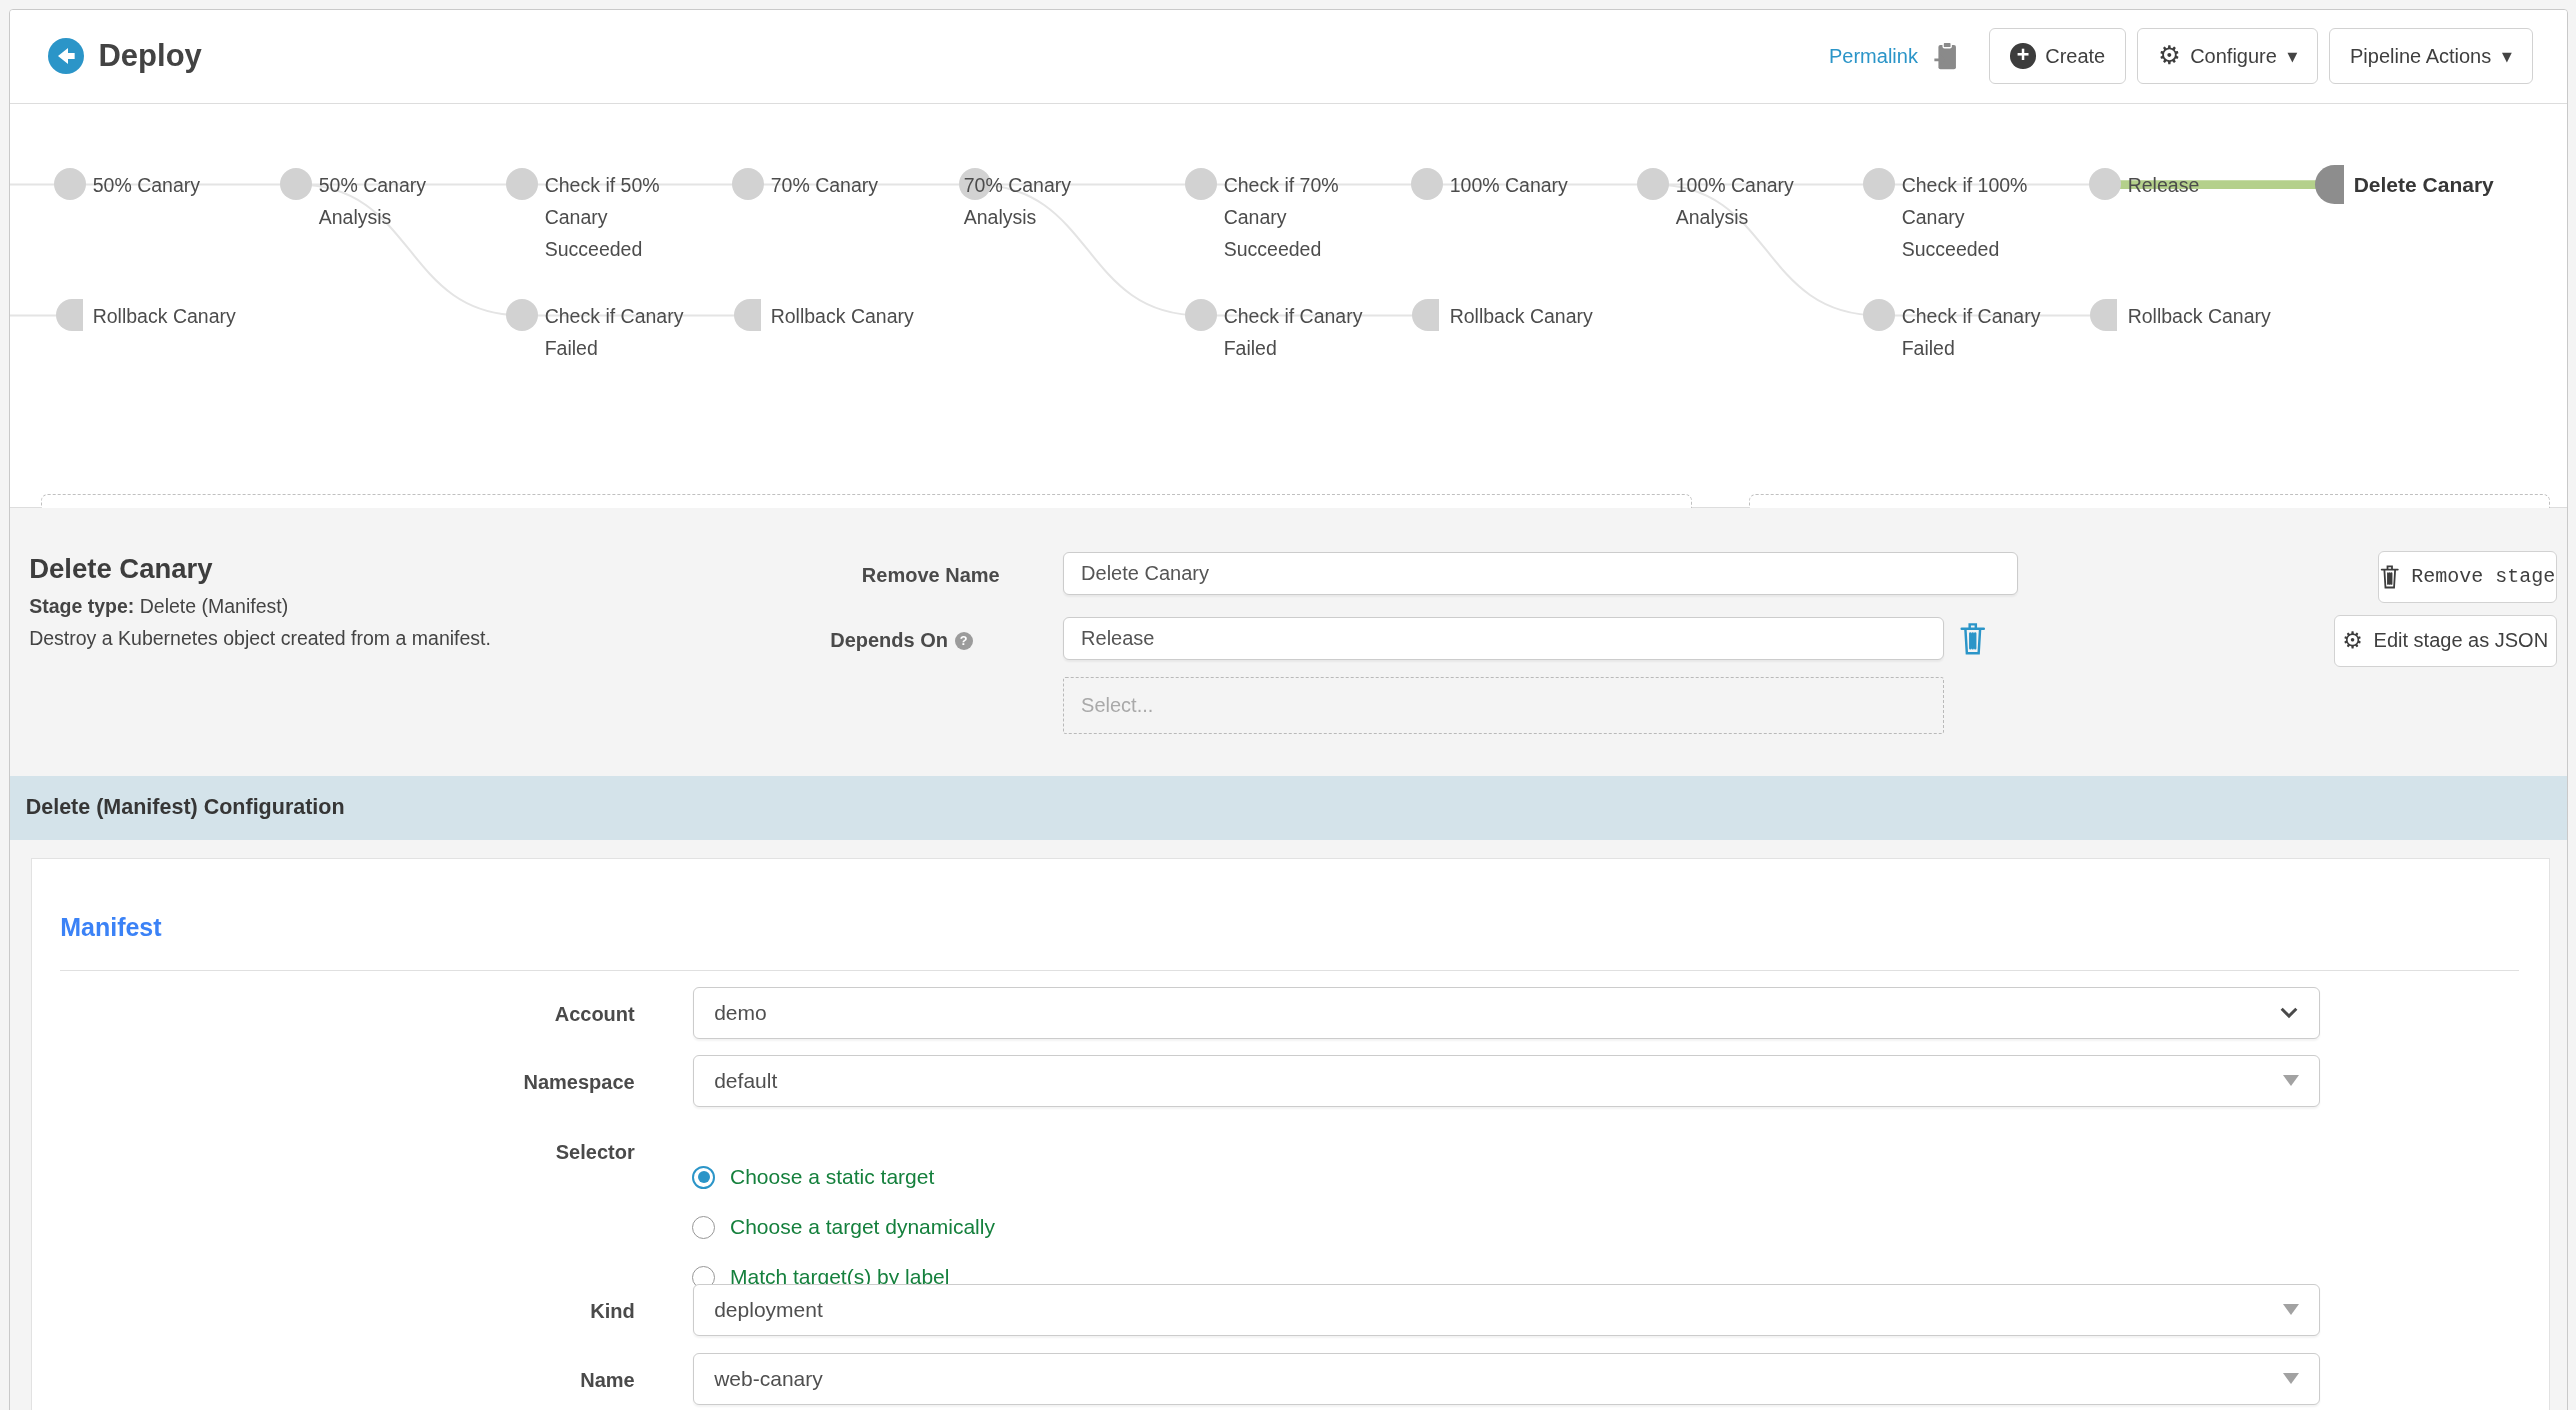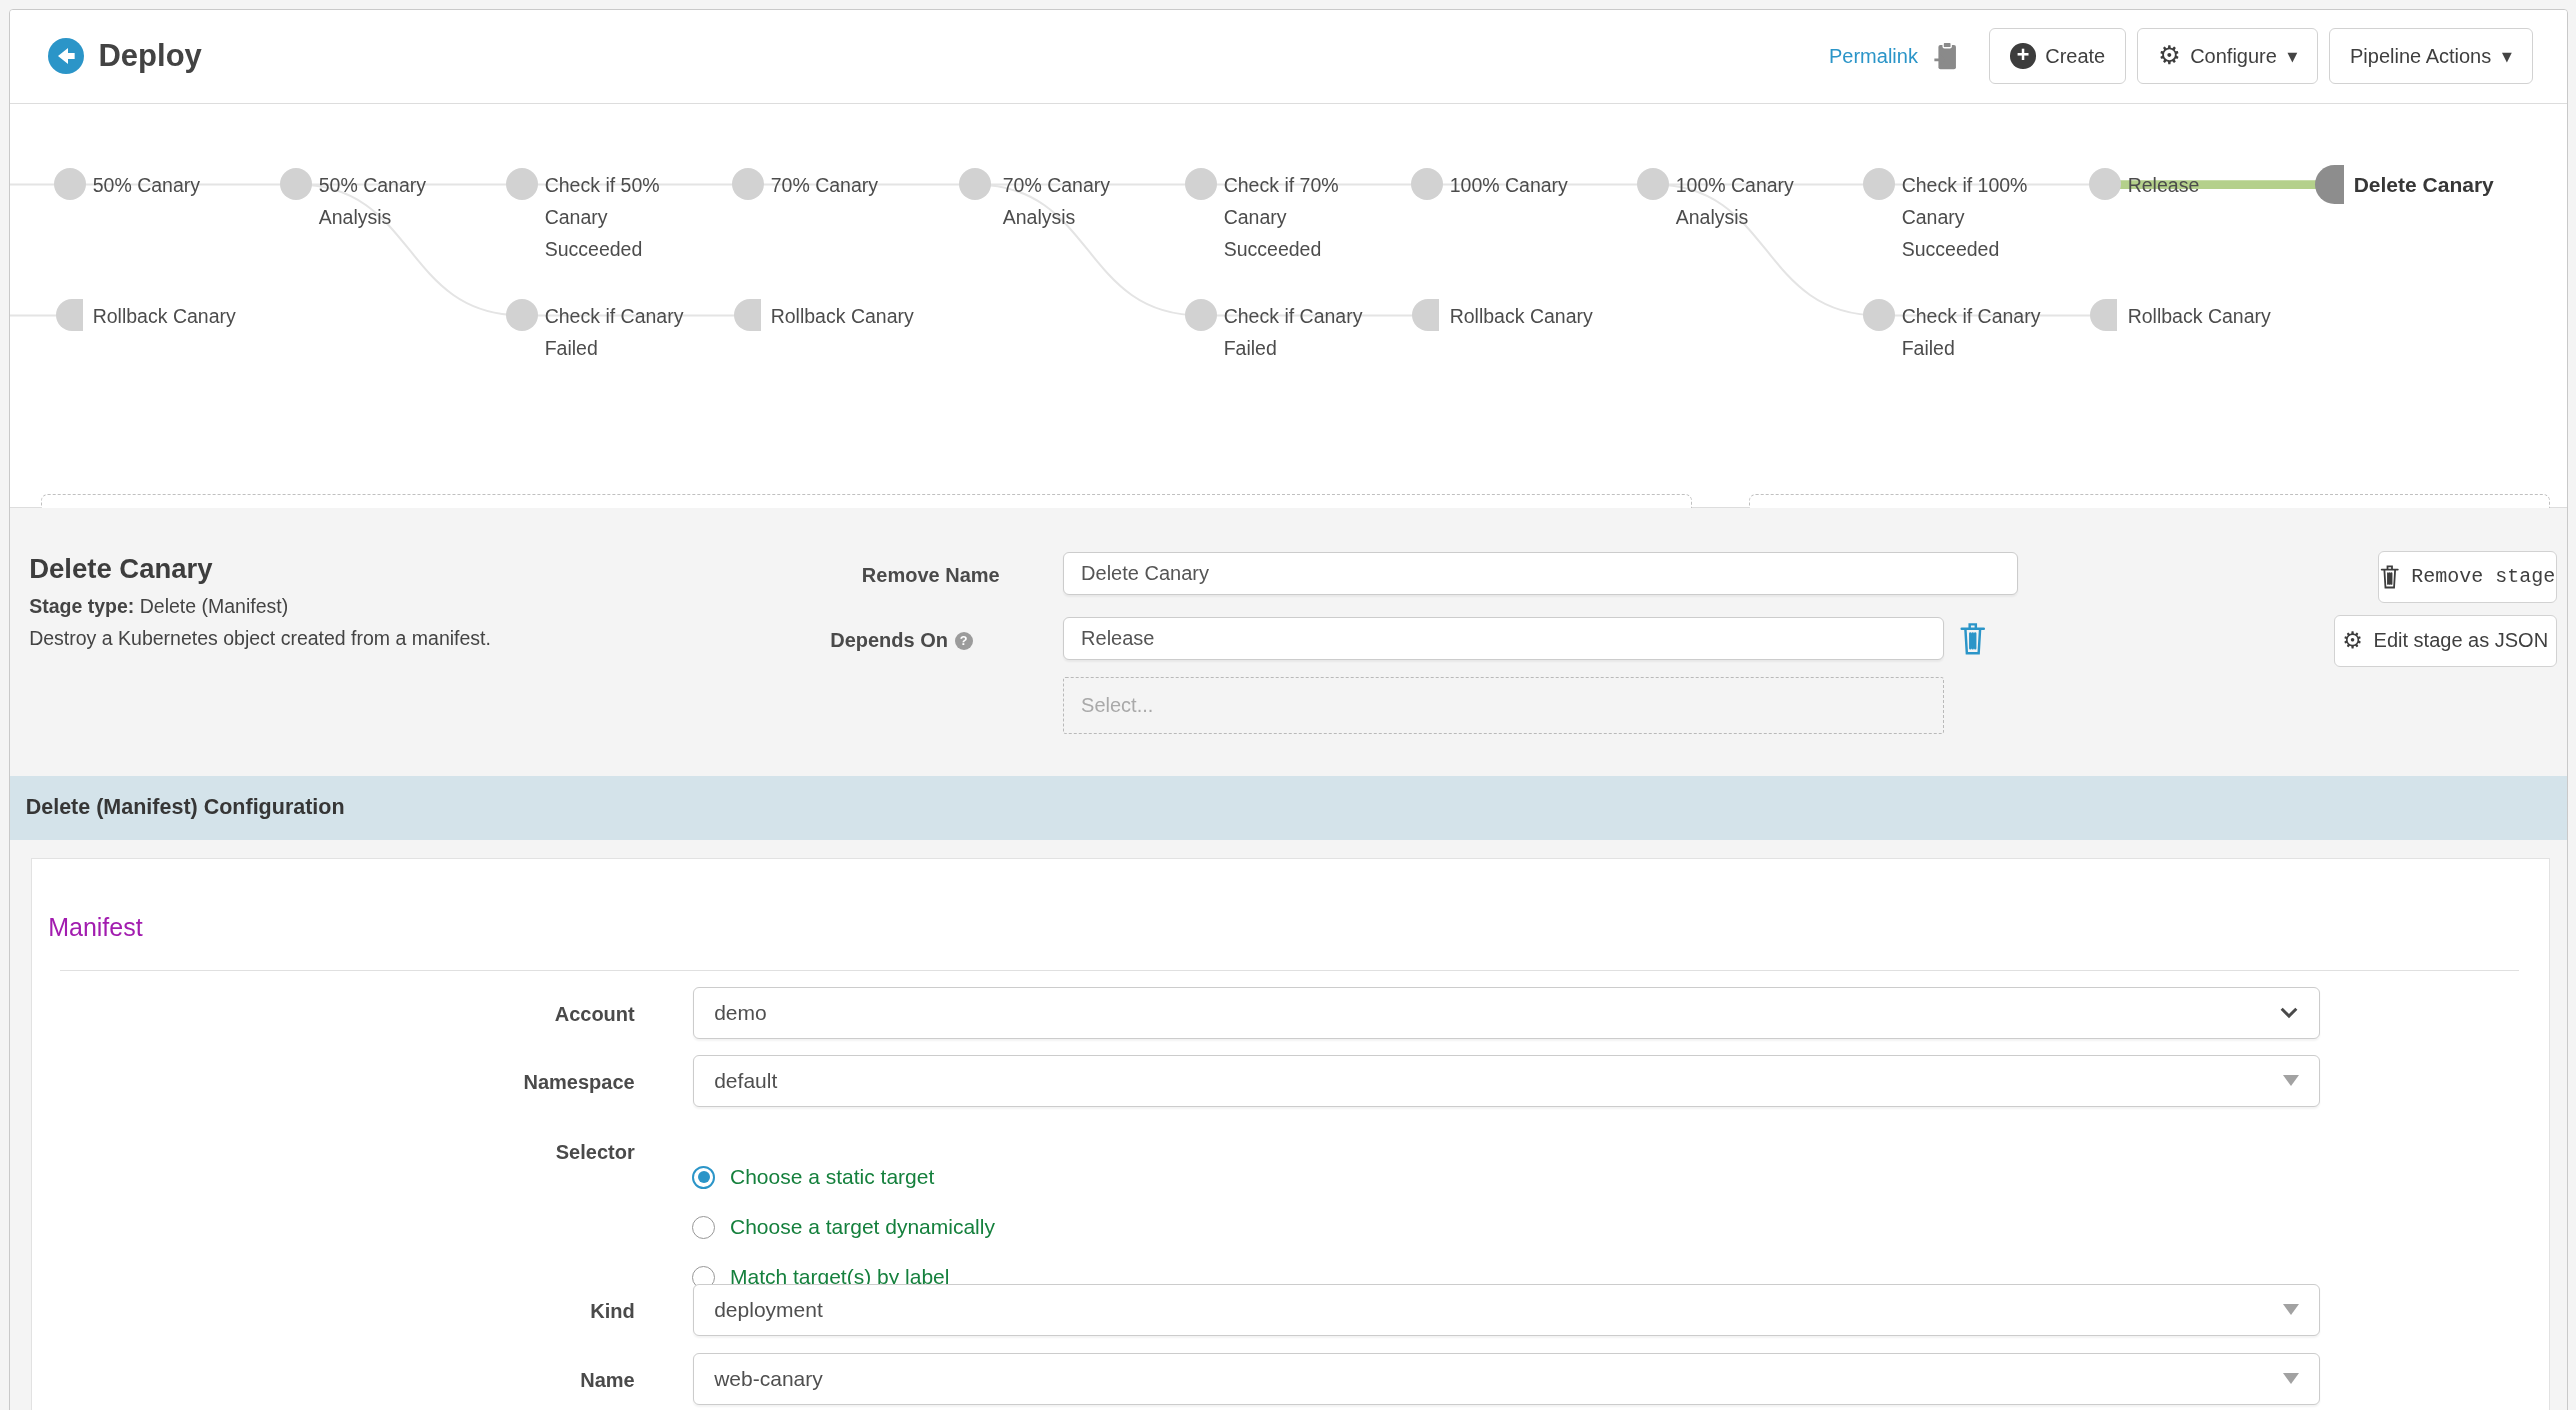--- a/index.html
+++ b/index.html
@@ -63,21 +63,21 @@
             height:52px; background:#fff; border:0.7px solid #d2d2d2; border-radius:6px;
             font-size:20px; color:#3f3f3f; }
 
   
   .config-band { position:absolute; left:0; top:766px; width:100%; height:64px; background:#d4e3ea;
             display:flex; align-items:center; padding-left:16px; }
   .config-band .t { font-size:21.5px; font-weight:bold; color:#363636; }
   .lower { position:absolute; left:0; top:830px; width:100%; height:738px; background:#f4f4f4; }
   .card { position:absolute; left:21.5px; top:18px; width:2519px; height:671px; background:#fff;
           border:0.7px solid #e2e2e2; }
-  .card-h { position:absolute; left:16px; top:54px; font-size:25px; font-weight:normal; color:#a21caf; }
+  .card-h { position:absolute; left:28px; top:54px; font-size:25px; font-weight:bold; color:#3b82f6; }
   .card-hr { position:absolute; left:28px; right:30px; top:111px; border-top:1.3px solid #e0e0e0; }
   .cfield { position:absolute; left:661px; width:1627px; height:52px; background:#fff;
             border:0.7px solid #ccc; border-radius:6px; display:flex; align-items:center;
             padding:0 20px; font-size:21px; color:#4f4f4f; box-shadow:0 1.3px 2px rgba(0,0,0,0.05); }
   .clabel { position:absolute; width:577px; left:25.5px; text-align:right; font-size:20px;
             font-weight:bold; color:#4a4a4a; }
   .chev { margin-left:auto; }
   .tri-caret { margin-left:auto; width:0; height:0; border-left:8.7px solid transparent;
             border-right:8.7px solid transparent; border-top:11.4px solid #a2a2a2; }
   .radio-row { position:absolute; left:660px; display:flex; align-items:flex-end; gap:14.8px;
@@ -153,21 +153,21 @@
         </svg>
         <div class="gnode circle" style="left: 44px; top: 64px;"></div>
         <div class="glabel" style="left: 83px; top: 65px;">50% Canary</div>
         <div class="gnode circle" style="left: 270px; top: 64px;"></div>
         <div class="glabel" style="left: 309px; top: 65px;">50% Canary Analysis</div>
         <div class="gnode circle" style="left: 496px; top: 64px;"></div>
         <div class="glabel" style="left: 535px; top: 65px;">Check if 50% Canary Succeeded</div>
         <div class="gnode circle" style="left: 722px; top: 64px;"></div>
         <div class="glabel" style="left: 761px; top: 65px;">70% Canary</div>
         <div class="gnode circle" style="left: 949px; top: 64px;"></div>
-        <div class="glabel" style="left: 993px; top: 65px;">70% Canary Analysis</div>
+        <div class="glabel" style="left: 954px; top: 65px;">70% Canary Analysis</div>
         <div class="gnode circle" style="left: 1175px; top: 64px;"></div>
         <div class="glabel" style="left: 1214px; top: 65px;">Check if 70% Canary Succeeded</div>
         <div class="gnode circle" style="left: 1401px; top: 64px;"></div>
         <div class="glabel" style="left: 1440px; top: 65px;">100% Canary</div>
         <div class="gnode circle" style="left: 1627px; top: 64px;"></div>
         <div class="glabel" style="left: 1666px; top: 65px;">100% Canary Analysis</div>
         <div class="gnode circle" style="left: 1853px; top: 64px;"></div>
         <div class="glabel" style="left: 1892px; top: 65px;">Check if 100% Canary Succeeded</div>
         <div class="gnode circle" style="left: 2079px; top: 64px;"></div>
         <div class="glabel" style="left: 2118px; top: 65px;">Release</div>

